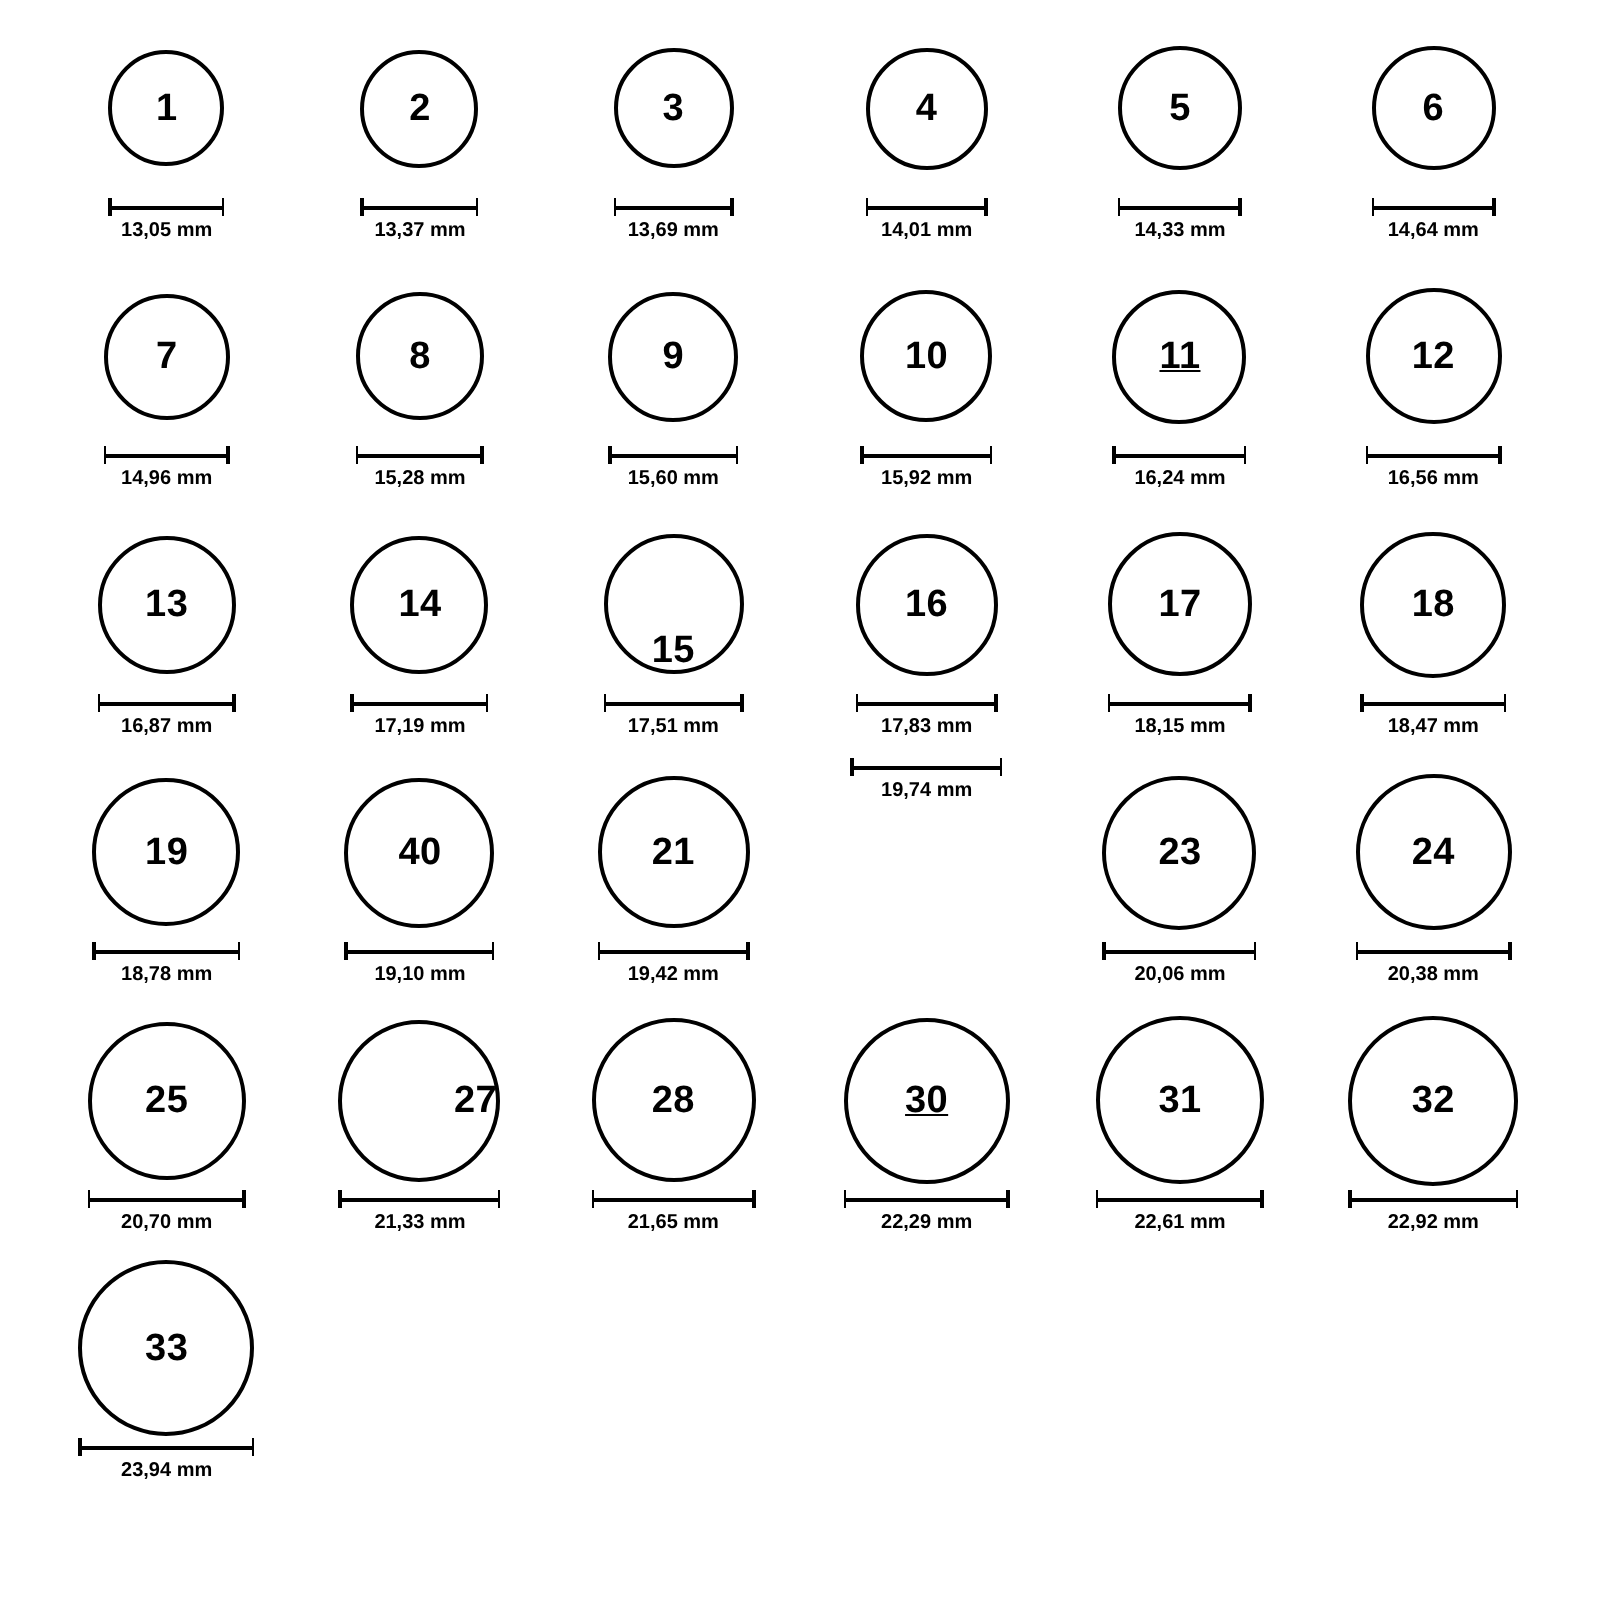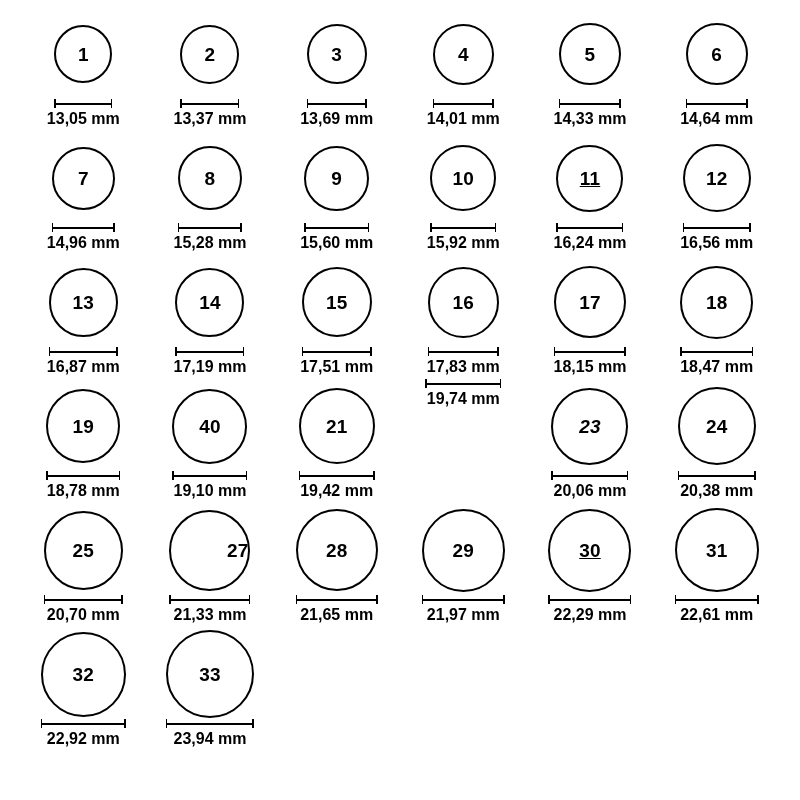--- a/index.html
+++ b/index.html
@@ -72,21 +72,21 @@
   .measure-bar .tick {
     position: absolute;
     top: 0;
     width: 1.5px;
     height: 9px;
     background: #000000;
   }
   .measure-bar .tick.left { left: 0; }
   .measure-bar .tick.right { right: 0; }
   .ring-label {
-    font-size: 16px;
+    font-size: 10px;
     font-weight: bold;
     margin-top: 3px;
     line-height: 1;
     white-space: nowrap;
   }
 </style>
 </head>
 <body>
 
 <div id="sizer-sheet">
@@ -268,21 +268,21 @@
         </div>
         <div class="measure-bar" style="width: 69px;">
           <div class="bar-line"></div>
           <div class="tick left"></div>
           <div class="tick right"></div>
         </div>
         <div class="ring-label">17,19 mm</div>
       </div>
       <div class="ring-cell">
         <div class="ring-circle-wrap">
-          <div class="ring-circle" style="width: 70px; height: 70px;">
+          <div class="ring-circle" style="width: 70px; height: 70px; align-items: flex-end;">
             <span class="ring-number">15</span>
           </div>
         </div>
         <div class="measure-bar" style="width: 70px;">
           <div class="bar-line"></div>
           <div class="tick left"></div>
           <div class="tick right"></div>
         </div>
         <div class="ring-label">17,51 mm</div>
       </div>
@@ -367,21 +367,21 @@
       <div class="ring-cell">
         <div class="measure-bar" style="width: 76px;">
           <div class="bar-line"></div>
           <div class="tick left"></div>
           <div class="tick right"></div>
         </div>
         <div class="ring-label">19,74 mm</div>
       </div>
       <div class="ring-cell">
         <div class="ring-circle-wrap">
-          <div class="ring-circle" style="width: 77px; height: 77px; font-style: italic;">
+          <div class="ring-circle" style="width: 77px; height: 77px;">
             <span class="ring-number">23</span>
           </div>
         </div>
         <div class="measure-bar" style="width: 77px;">
           <div class="bar-line"></div>
           <div class="tick left"></div>
           <div class="tick right"></div>
         </div>
         <div class="ring-label">20,06 mm</div>
       </div>
@@ -429,33 +429,20 @@
           <div class="ring-circle" style="width: 82px; height: 82px;">
             <span class="ring-number">28</span>
           </div>
         </div>
         <div class="measure-bar" style="width: 82px;">
           <div class="bar-line"></div>
           <div class="tick left"></div>
           <div class="tick right"></div>
         </div>
         <div class="ring-label">21,65 mm</div>
-      </div>
-      <div class="ring-cell">
-        <div class="ring-circle-wrap">
-          <div class="ring-circle" style="width: 83px; height: 83px;">
-            <span class="ring-number">29</span>
-          </div>
-        </div>
-        <div class="measure-bar" style="width: 83px;">
-          <div class="bar-line"></div>
-          <div class="tick left"></div>
-          <div class="tick right"></div>
-        </div>
-        <div class="ring-label">21,97 mm</div>
       </div>
       <div class="ring-cell">
         <div class="ring-circle-wrap">
           <div class="ring-circle" style="width: 83px; height: 83px; text-decoration: underline;">
             <span class="ring-number">30</span>
           </div>
         </div>
         <div class="measure-bar" style="width: 83px;">
           <div class="bar-line"></div>
           <div class="tick left"></div>

